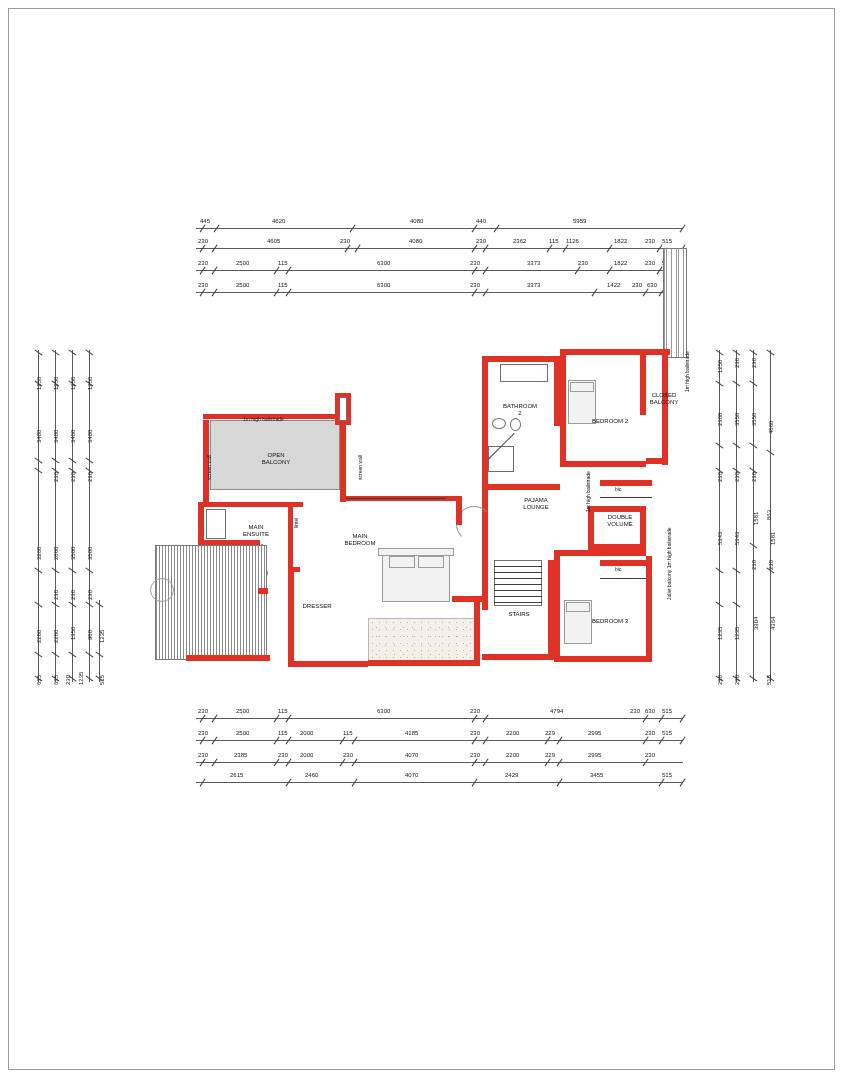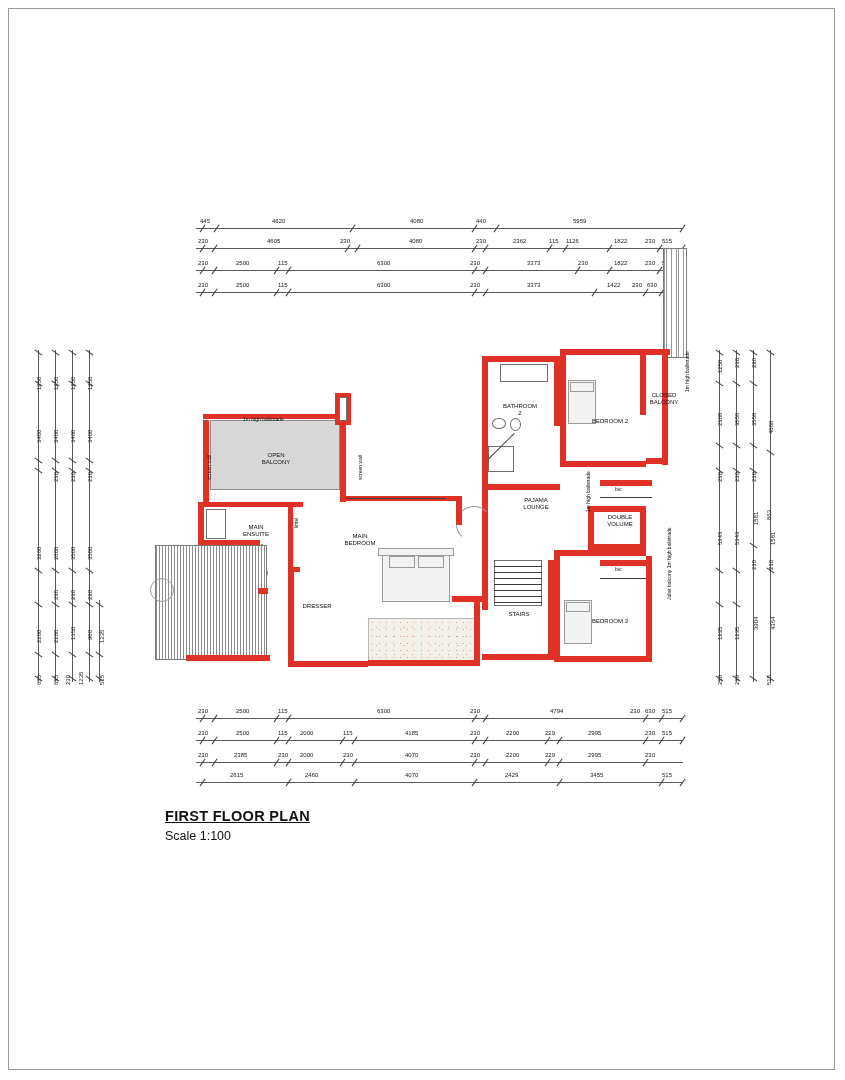--- a/index.html
+++ b/index.html
@@ -548,18 +548,14 @@
     <div class="dim-text" style="left:662px;top:772px;">515</div>
     <div class="tick" style="left:198px;top:782px;"></div>
     <div class="tick" style="left:284px;top:782px;"></div>
     <div class="tick" style="left:350px;top:782px;"></div>
     <div class="tick" style="left:470px;top:782px;"></div>
     <div class="tick" style="left:555px;top:782px;"></div>
     <div class="tick" style="left:657px;top:782px;"></div>
     <div class="tick" style="left:678px;top:782px;"></div>
   </div>
 
-  <div class="title-block">
-    <div class="title-main">FIRST FLOOR PLAN</div>
-    <div class="title-scale">Scale 1:100</div>
-  </div>
 
 </div>
 
 </body></html>

